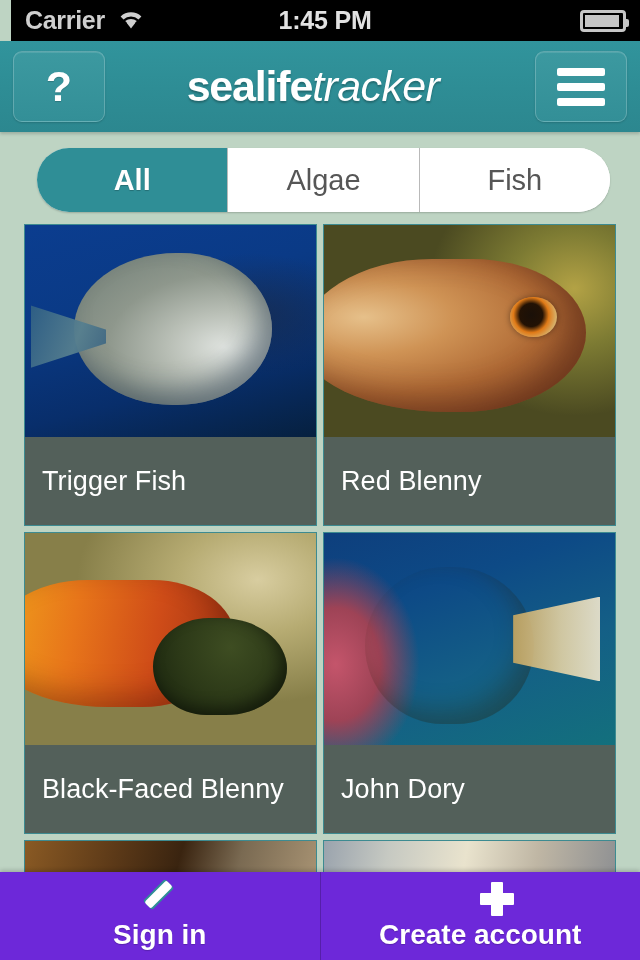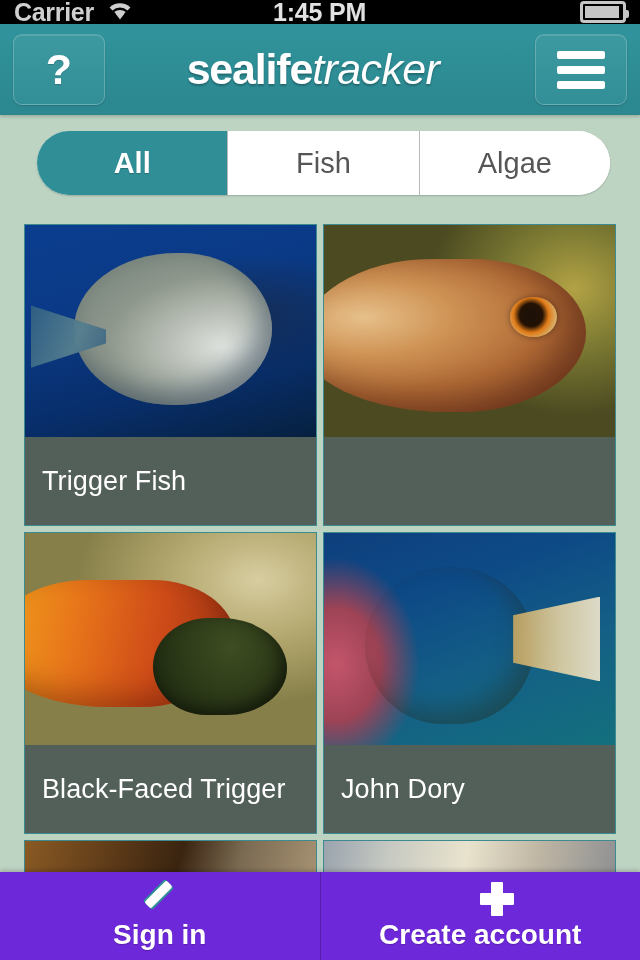--- a/index.html
+++ b/index.html
@@ -17,25 +17,26 @@
     position: relative;
     width: 640px;
     height: 960px;
     overflow: hidden;
     background: #bed4c3;
   }
 
   
   .status-bar {
     position: relative;
-    height: 24px;
+    height: 41px;
     background: #000;
     display: flex;
     align-items: center;
     padding: 0 14px;
+    margin-left: 11px;
   }
   .status-left {
     display: flex;
     align-items: center;
     gap: 11px;
   }
   .carrier-text {
     color: #cfcfcf;
     font-size: 25px;
     font-weight: bold;
@@ -426,46 +427,47 @@
         <span></span>
           <span></span>
           <span></span>
       </span>
     </div>
   </div>
 
   <div class="segment-wrap">
     <div class="segmented">
       <div class="seg active">All</div>
+      <div class="seg">Algae</div>
       <div class="seg">Fish</div>
-      <div class="seg">Algae</div>
     </div>
   </div>
 
   <div class="grid-scroll">
     <div class="grid">
 
       <div class="card">
         <div class="thumb">
           <div class="ph ph-trigger"></div>
         </div>
         <div class="card-label">Trigger Fish</div>
       </div>
 
       <div class="card">
         <div class="thumb">
           <div class="ph ph-redblenny"></div>
         </div>
+        <div class="card-label">Red Blenny</div>
       </div>
 
       <div class="card">
         <div class="thumb">
           <div class="ph ph-blackfaced"></div>
         </div>
-        <div class="card-label">Black-Faced Trigger</div>
+        <div class="card-label">Black-Faced Blenny</div>
       </div>
 
       <div class="card">
         <div class="thumb">
           <div class="ph ph-johndory"></div>
         </div>
         <div class="card-label">John Dory</div>
       </div>
 
       <div class="card partial">

